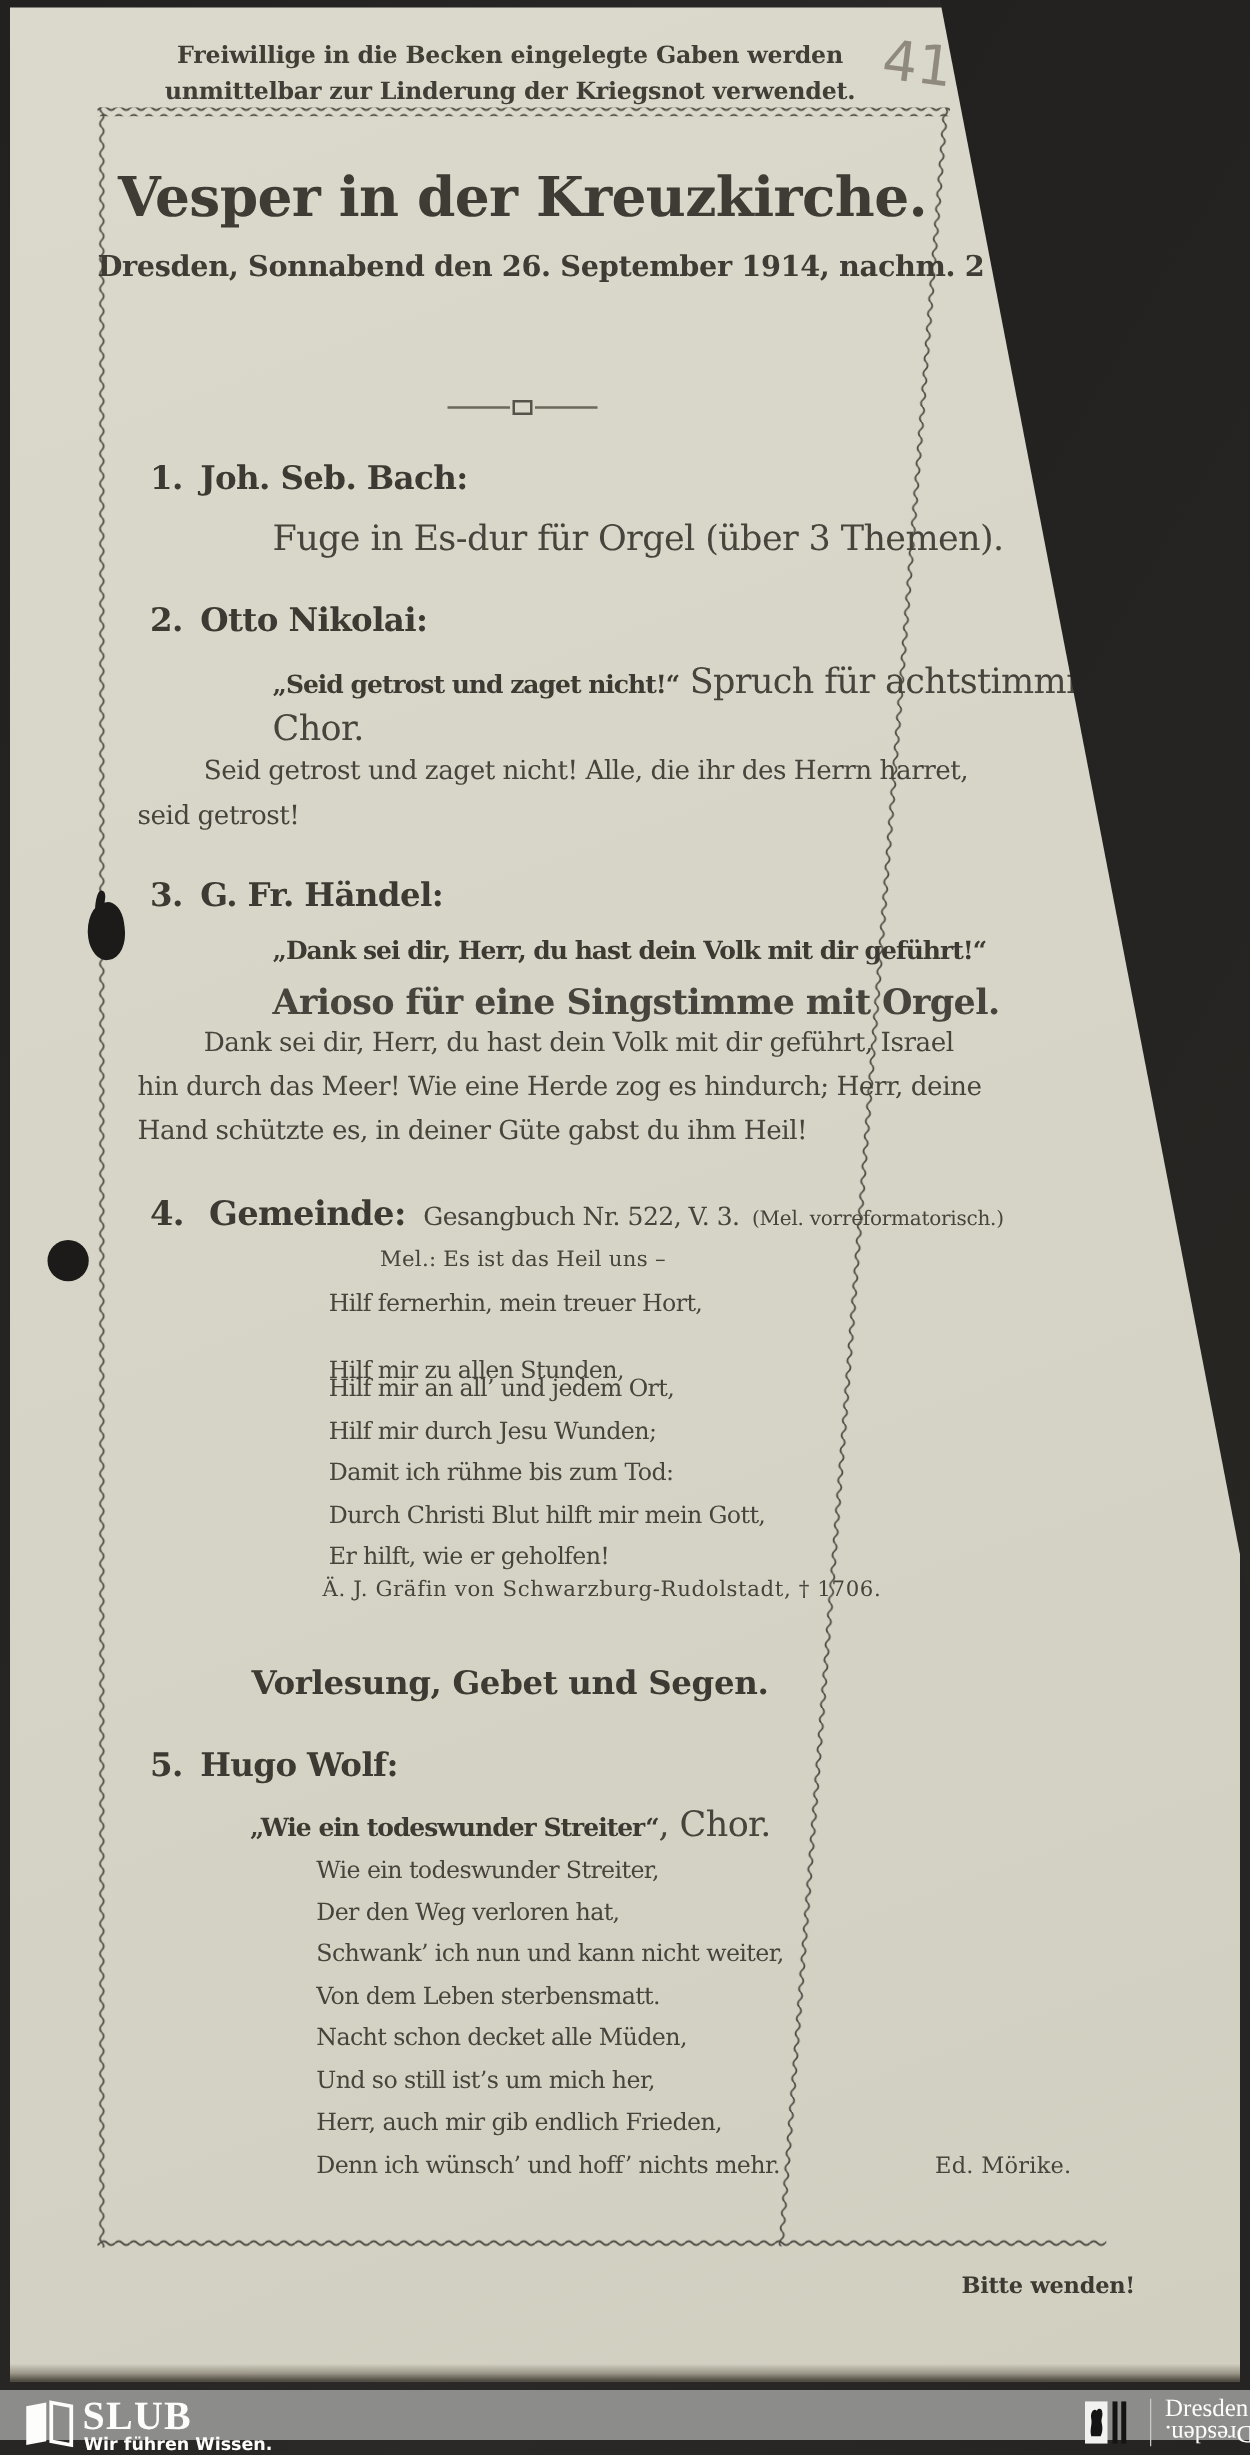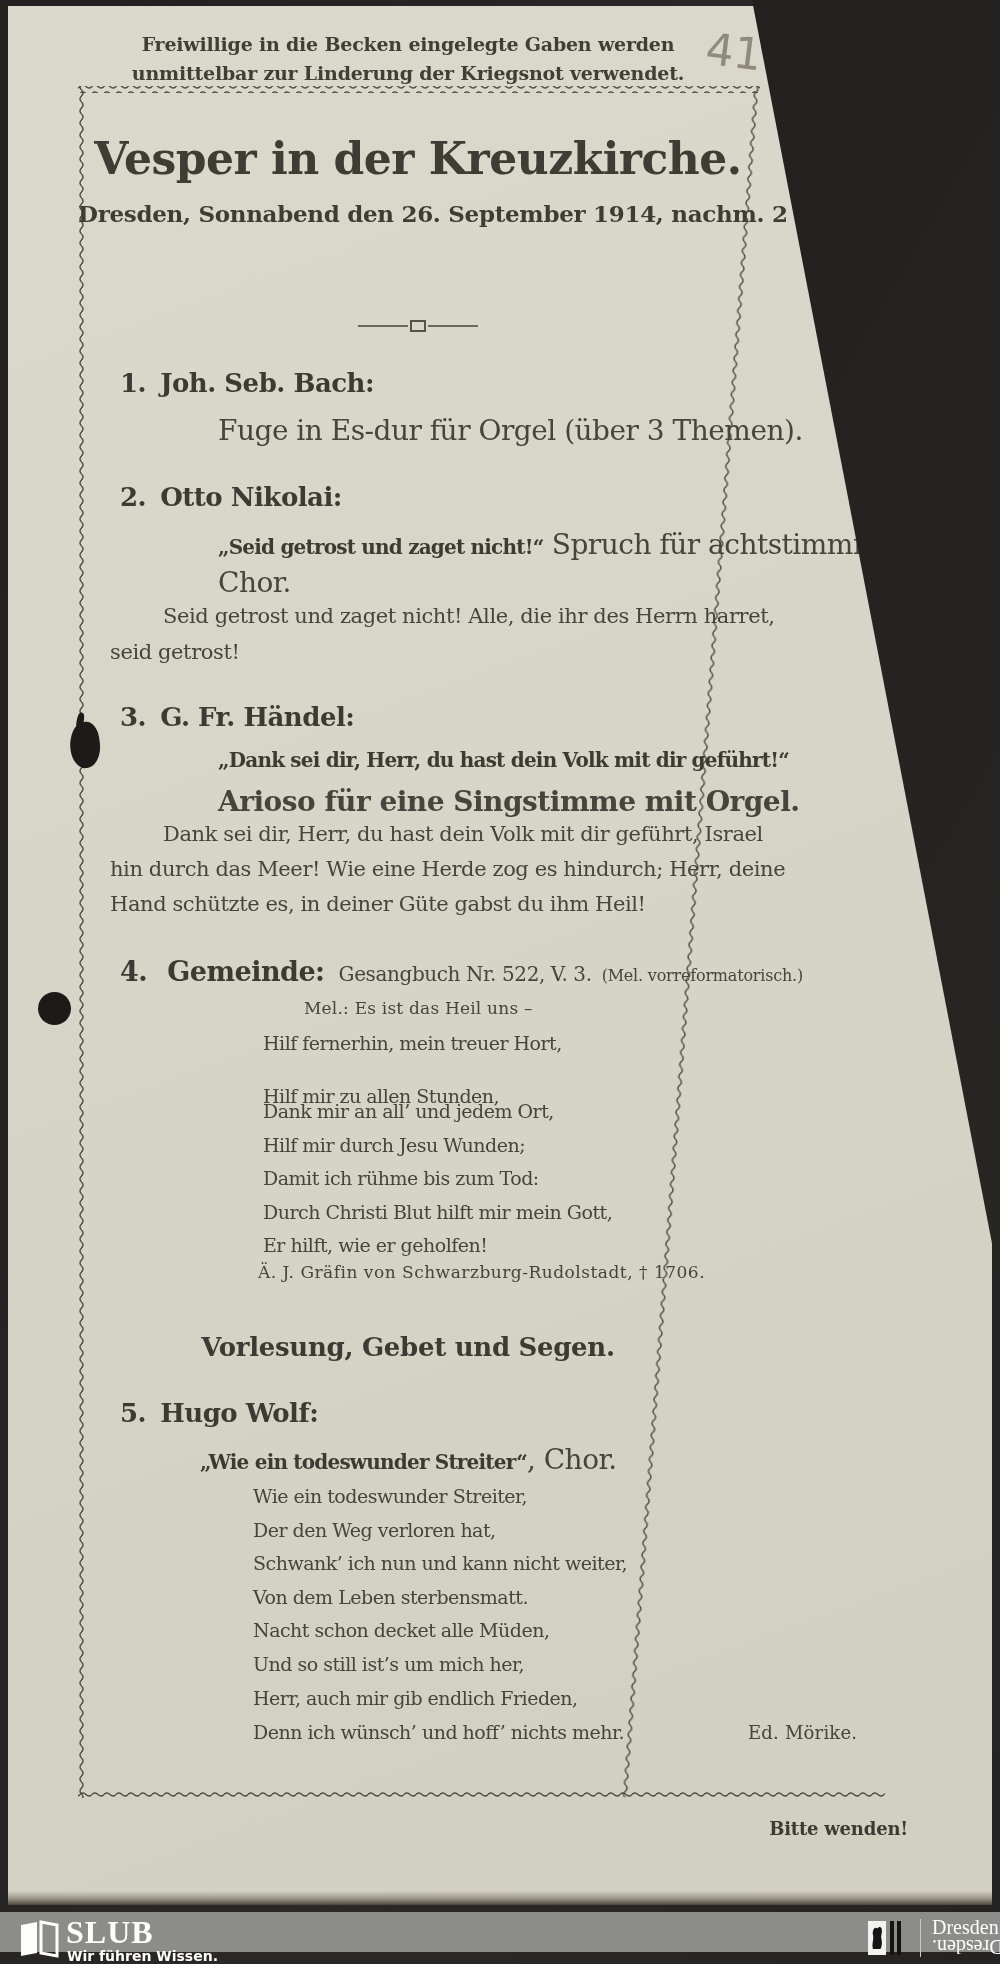--- a/index.html
+++ b/index.html
@@ -134,21 +134,21 @@
 
   <div class="abs" style="left:92px;top:950px;display:flex;align-items:baseline;">
     <span class="item-head num" style="font-size:27px;">4.</span>
       <span class="item-head" style="font-size:27px;">Gemeinde:</span>
       <span class="source ink">Gesangbuch Nr. 522, V. 3.</span>
       <span class="source-note ink">(Mel. vorreformatorisch.)</span>
   </div>
   <div class="abs melody ink">Mel.: Es ist das Heil uns –</div>
   <div class="abs verse-line ink" style="left:255px;top:1026px;">Hilf fernerhin, mein treuer Hort,</div>
   <div class="abs verse-line ink" style="left:255px;top:1060px;margin-top:19px;">Hilf mir zu allen Stunden,</div>
-  <div class="abs verse-line ink" style="left:255px;top:1094px;">Dank mir an all’ und jedem Ort,</div>
+  <div class="abs verse-line ink" style="left:255px;top:1094px;">Hilf mir an all’ und jedem Ort,</div>
   <div class="abs verse-line ink" style="left:255px;top:1128px;">Hilf mir durch Jesu Wunden;</div>
   <div class="abs verse-line ink" style="left:255px;top:1161px;">Damit ich rühme bis zum Tod:</div>
   <div class="abs verse-line ink" style="left:255px;top:1195px;">Durch Christi Blut hilft mir mein Gott,</div>
   <div class="abs verse-line ink" style="left:255px;top:1228px;">Er hilft, wie er geholfen!</div>
   <div class="abs attribution ink">Ä. J. Gräfin von Schwarzburg-Rudolstadt, † 1706.</div>
 
   <div class="abs interlude">Vorlesung, Gebet und Segen.</div>
 
   <div class="abs item-head" style="left:92px;top:1392px;">
     <span class="num">5.</span><span>Hugo Wolf:</span>

